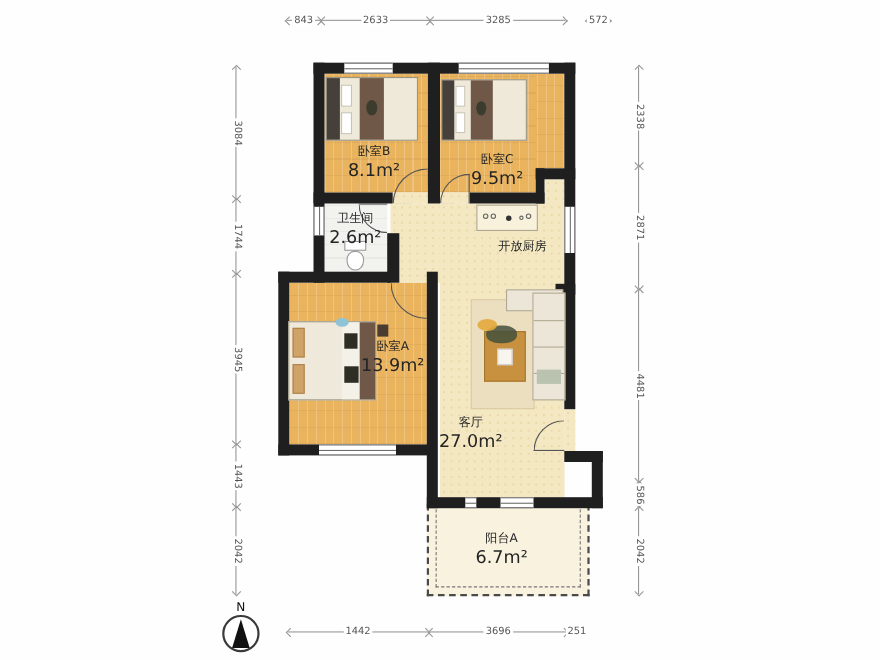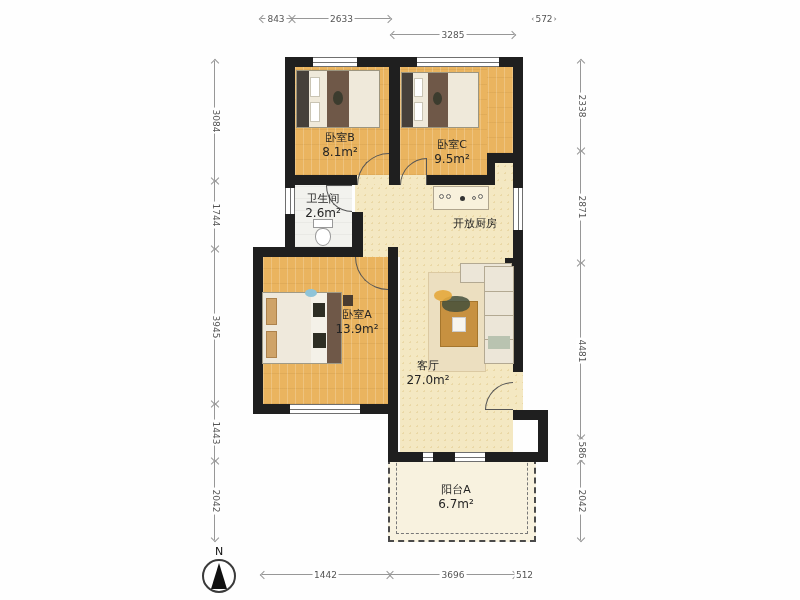--- a/index.html
+++ b/index.html
@@ -18,21 +18,21 @@
   .winh{position:absolute;background:#fff;border-top:1px solid #6f6f6f;border-bottom:1px solid #6f6f6f;box-sizing:border-box;}
   .winh::after{content:"";position:absolute;left:0;right:0;top:50%;height:1px;background:#6f6f6f;}
   .winv{position:absolute;background:#fff;border-left:1px solid #6f6f6f;border-right:1px solid #6f6f6f;box-sizing:border-box;}
   .winv::after{content:"";position:absolute;top:0;bottom:0;left:50%;width:1px;background:#6f6f6f;}
   .arc{position:absolute;box-sizing:border-box;}
   .arc.tl{border-top:1px solid #555;border-left:1px solid #555;border-top-left-radius:100%;}
   .arc.bl{border-bottom:1px solid #555;border-left:1px solid #555;border-bottom-left-radius:100%;}
   .leaf{position:absolute;background:#555;}
   .rlabel{position:absolute;transform:translateX(-50%);text-align:center;color:#242424;line-height:1.3;white-space:nowrap;}
   .rname{font-size:11px;display:block;}
-  .rarea{font-size:12px;display:block;}
+  .rarea{font-size:16px;display:block;}
   .fur{position:absolute;box-sizing:border-box;}
   
   .dimh,.dimv{position:absolute;}
   .dimh .ln{position:absolute;left:1px;right:1px;top:6px;height:1px;background:#979797;}
   .dimh .lb{position:absolute;left:50%;top:7px;transform:translate(-50%,-50%);background:#fff;
             padding:0 2px;font-size:9px;color:#555;white-space:nowrap;line-height:1;}
   .dimh .aL,.dimh .aR,.dimv .aT,.dimv .aB{position:absolute;width:5px;height:5px;}
   .dimh .aL{left:0;top:4px;border-left:1px solid #979797;border-bottom:1px solid #979797;transform:rotate(45deg);}
   .dimh .aR{right:0;top:4px;border-right:1px solid #979797;border-top:1px solid #979797;transform:rotate(45deg);}
   .dimv .ln{position:absolute;top:1px;bottom:1px;left:6px;width:1px;background:#979797;}
@@ -164,42 +164,42 @@
     <s class="rname">卫生间</s>
     <s class="rarea">2.6m²</s>
   </div>
   <div class="rlabel" style="left:475px;top:217px">
     <s class="rname">开放厨房</s>
   </div>
   <div class="rlabel" style="left:357px;top:308px">
     <s class="rname">卧室A</s>
     <s class="rarea">13.9m²</s>
   </div>
-  <div class="rlabel" style="left:428px;top:359px">
+  <div class="rlabel" style="left:428px;top:377px">
     <s class="rname">客厅</s>
     <s class="rarea">27.0m²</s>
   </div>
   <div class="rlabel" style="left:456px;top:483px">
     <s class="rname">阳台A</s>
     <s class="rarea">6.7m²</s>
   </div>
 
   <div class="dimh" style="left:260px;top:12px;width:32px;height:12px">
       <i class="ln"></i>
       <i class="aL"></i>
       <i class="aR"></i>
       <span class="lb">843</span>
     </div>
   <div class="dimh" style="left:292px;top:12px;width:99px;height:12px">
       <i class="ln"></i>
       <i class="aL"></i>
       <i class="aR"></i>
       <span class="lb">2633</span>
     </div>
-  <div class="dimh" style="left:391px;top:28px;width:124px;height:12px">
+  <div class="dimh" style="left:391px;top:12px;width:124px;height:12px">
       <i class="ln"></i>
       <i class="aL"></i>
       <i class="aR"></i>
       <span class="lb">3285</span>
     </div>
   <div class="dimh" style="left:533px;top:12px;width:22px;height:12px">
       <i class="ln"></i>
       <i class="aL"></i>
       <i class="aR"></i>
       <span class="lb">572</span>
@@ -214,21 +214,21 @@
   <div class="dimh" style="left:390px;top:568px;width:126px;height:12px">
       <i class="ln"></i>
       <i class="aL"></i>
       <i class="aR"></i>
       <span class="lb">3696</span>
     </div>
   <div class="dimh" style="left:516px;top:568px;width:17px;height:12px">
       <i class="ln"></i>
       <i class="aL"></i>
       <i class="aR"></i>
-      <span class="lb">512</span>
+      <span class="lb">251</span>
     </div>
 
   <div class="dimv" style="left:208px;top:60px;width:12px;height:121px">
       <i class="ln"></i>
       <i class="aT"></i>
       <i class="aB"></i>
       <span class="lb">3084</span>
     </div>
   <div class="dimv" style="left:208px;top:181px;width:12px;height:68px">
       <i class="ln"></i>

